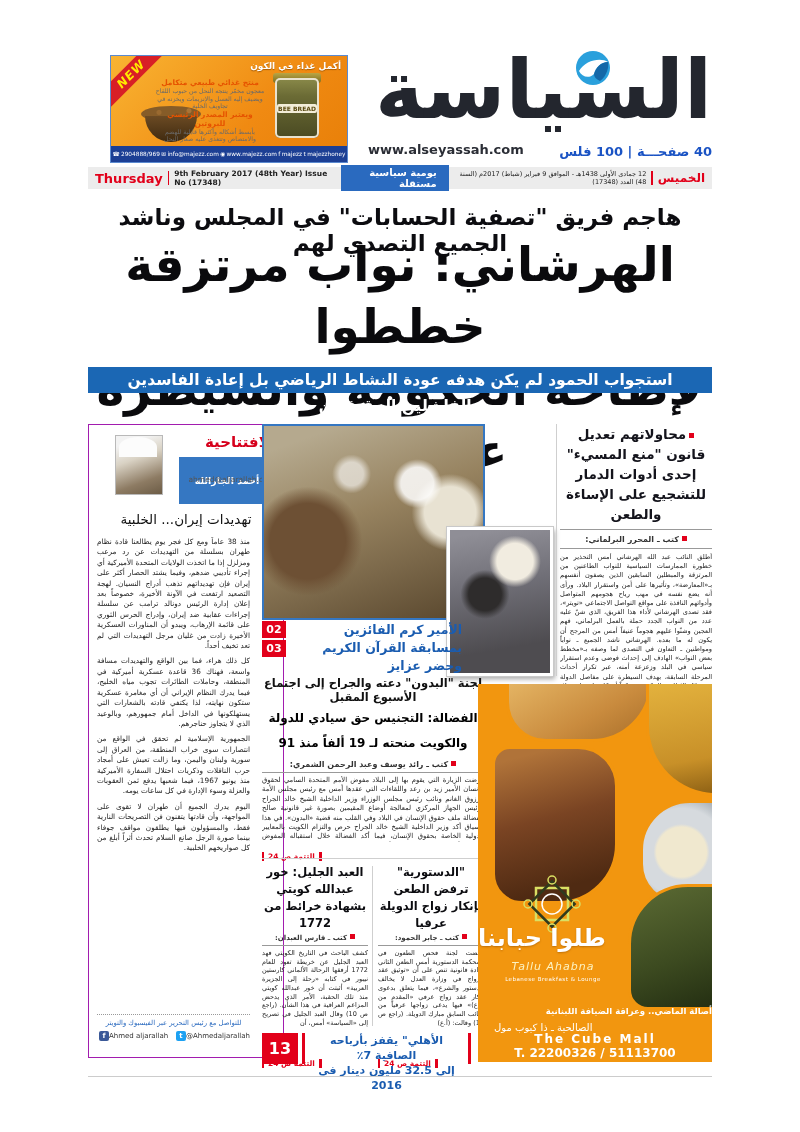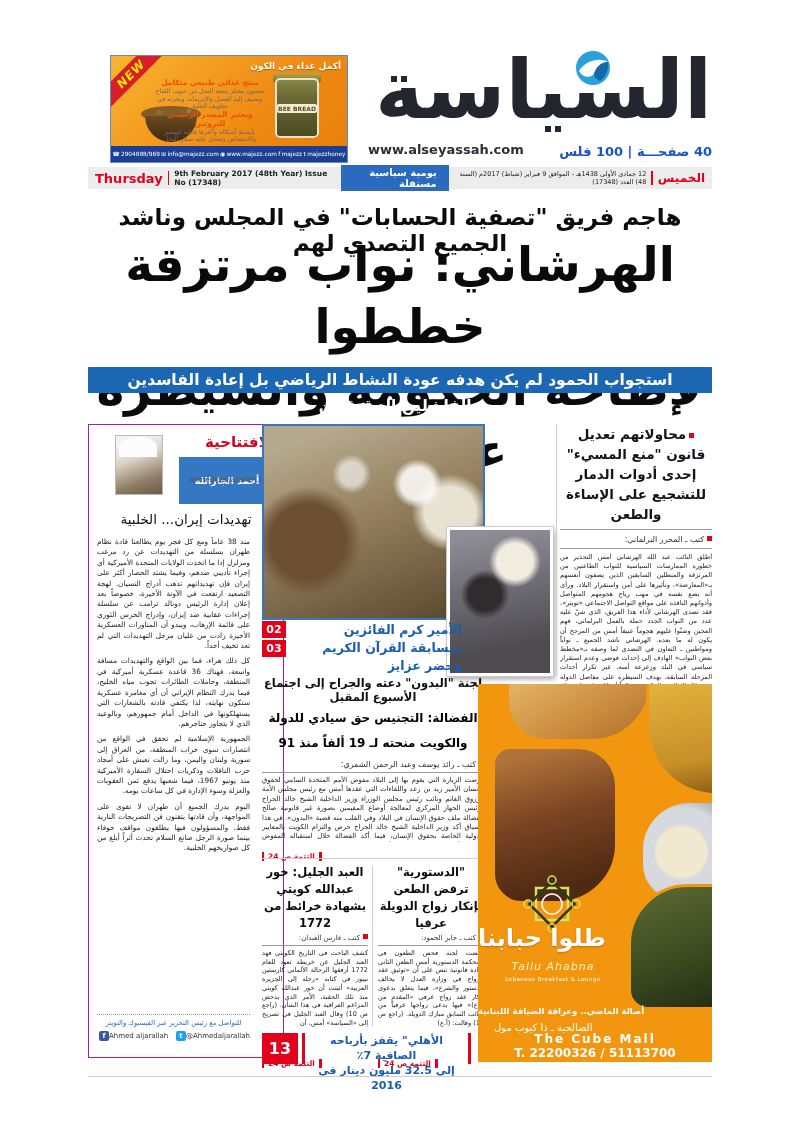--- a/index.html
+++ b/index.html
@@ -92,21 +92,21 @@
          radial-gradient(circle at 65% 22%,#f1ece0 0 14%,transparent 20%),
          radial-gradient(circle at 35% 45%,#2e2c2c 0 16%,transparent 24%),
          linear-gradient(170deg,#8f8e96 5%,#6f6e76 40%,#4e4c50 80%);}
   .caption{left:262px;top:621px;width:200px;display:flex;gap:6px;}
   .pageboxes{display:flex;flex-direction:column;gap:2px;}
   .pagebox{background:#e2001a;color:#fff;font-weight:bold;font-size:11px;width:24px;height:17px;
         text-align:center;line-height:17px;}
   .captext{color:#1a5cb0;font-weight:bold;font-size:12.5px;line-height:18px;text-align:right;flex:1;}
   
   .redsq{display:inline-block;width:5px;height:5px;background:#e2001a;margin:0 0 1px 3px;}
-  .byline{font-size:8px;font-weight:normal;color:#333;text-align:right;}
+  .byline{font-size:8px;font-weight:bold;color:#333;text-align:center;}
   .more{color:#e2001a;font-weight:bold;font-size:7.5px;border-right:3px solid #e2001a;
         border-left:2px solid #e2001a;padding:0 4px;}
   .hrline{border-top:1px solid #999;}
   .fadalah{left:262px;top:676px;width:222px;}
   .fadalah .fkick{font-weight:bold;font-size:11.5px;text-align:center;color:#111;}
   .fadalah .fhead{font-weight:bold;font-size:12px;line-height:25px;text-align:center;color:#000;margin-top:2px;}
   .fadalah .fbody{font-size:6.8px;line-height:9.4px;color:#222;height:66px;margin-top:3px;}
   .subart{top:864px;width:106px;}
   .subR{left:378px;} .subL{left:262px;}
   .subart .shead{font-weight:bold;font-size:11.5px;line-height:17px;text-align:center;color:#0c0c10;height:70px;}
@@ -135,21 +135,21 @@
       background:radial-gradient(circle at 55% 50%,#f0e8cf 0 40%,#d6dade 45% 70%,#9aa3ab);}
   .c5{right:-4px;bottom:52px;width:88px;height:126px;border-radius:60px 0 0 20px;
       background:linear-gradient(160deg,#5c6b34,#3c4a20 60%,#242f12);}
   .resto .star{position:absolute;left:42px;top:188px;width:64px;height:64px;}
   .resto .brand-ar{position:absolute;left:0px;top:240px;width:150px;text-align:left;color:#fff;
       font-weight:bold;font-size:24px;text-shadow:0 1px 2px rgba(120,60,0,.4);}
   .resto .brand-en{position:absolute;left:0px;top:276px;width:150px;text-align:center;color:#fdf3c2;
       font-style:italic;font-size:11px;letter-spacing:1px;}
   .resto .brand-sub{position:absolute;left:0px;top:292px;width:150px;text-align:center;color:#fff;
       font-size:5.5px;letter-spacing:.5px;}
-  .resto .tagline{position:absolute;left:0;top:322px;width:100%;text-align:left;color:#fff;
+  .resto .tagline{position:absolute;left:0;top:322px;width:100%;text-align:right;color:#fff;
       font-weight:bold;font-size:8.5px;}
   .resto .addr{position:absolute;left:16px;top:338px;width:100%;text-align:left;color:#fff;font-size:10px;}
   .resto .mall{position:absolute;left:0;top:348px;width:100%;text-align:center;color:#fff;
       font-weight:bold;font-size:12px;letter-spacing:2px;}
   .resto .tel{position:absolute;left:0;top:362px;width:100%;text-align:center;color:#fff;
       font-weight:bold;font-size:12px;}
   .botline{left:88px;top:1076px;width:624px;height:1px;background:#cccccc;}
 </style>
 </head>
 <body>

